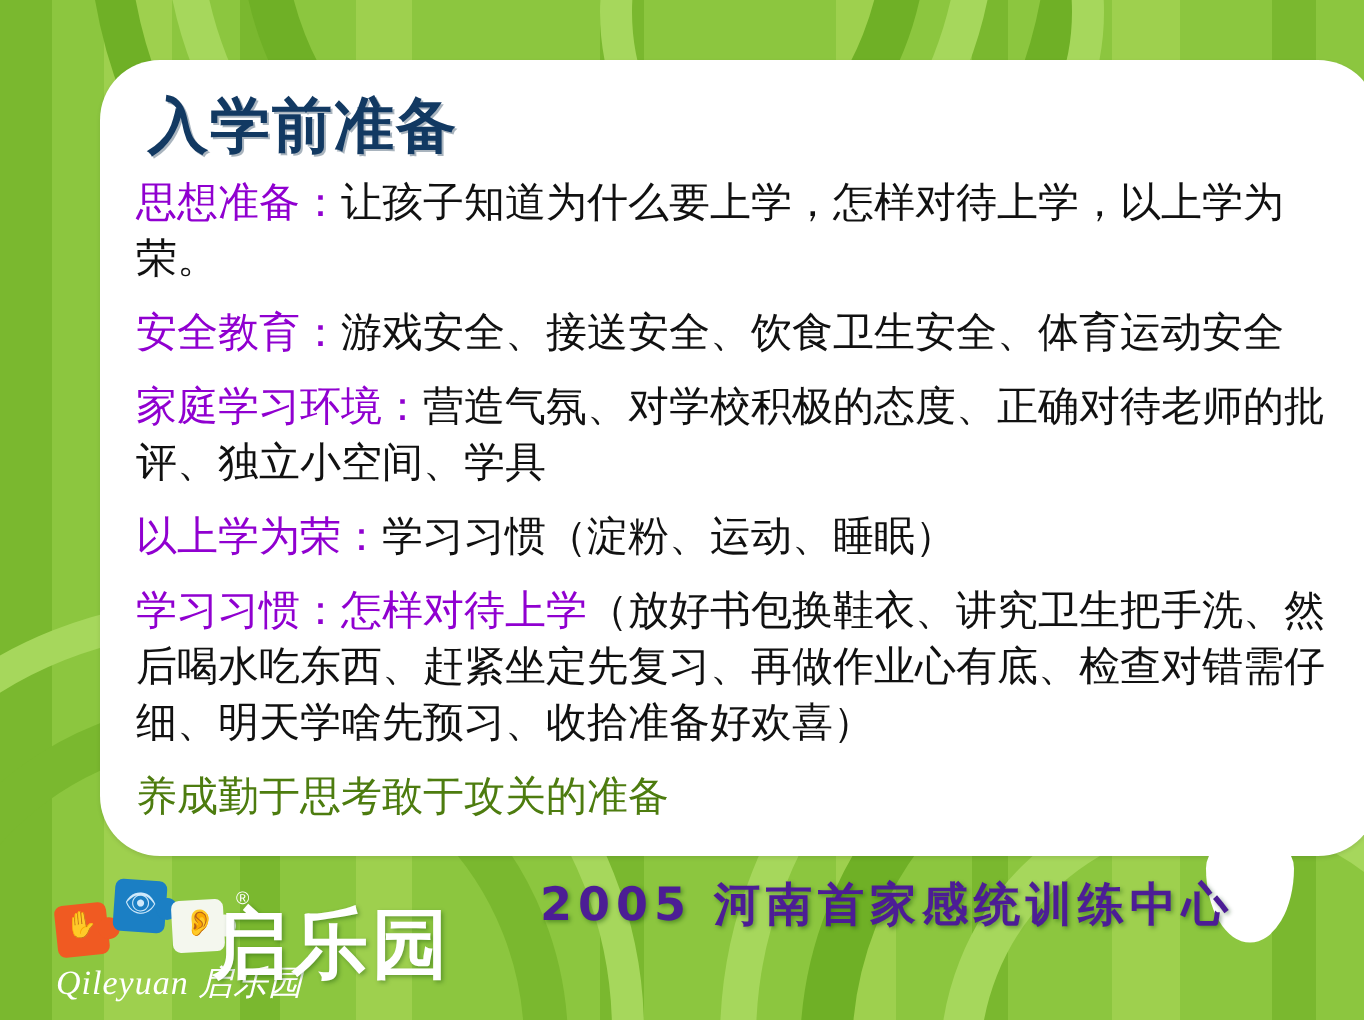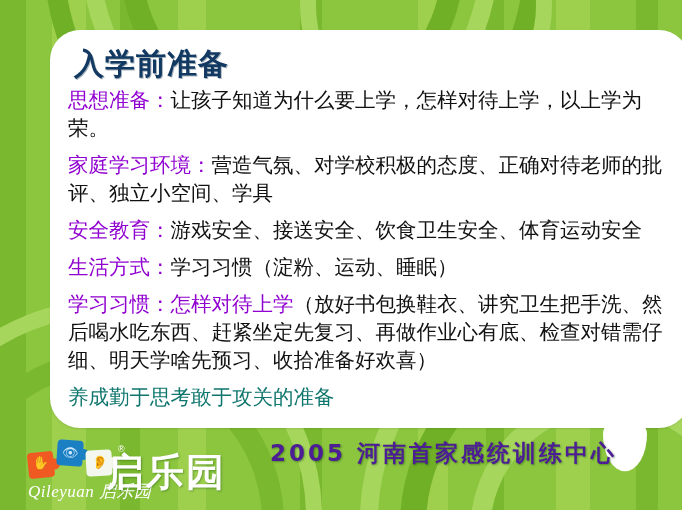--- a/index.html
+++ b/index.html
@@ -41,24 +41,24 @@
   .title{
     color:#123962;
     font-family:"DejaVu Sans","Liberation Sans",sans-serif;
     font-weight:bold;font-size:30px;line-height:36px;
     letter-spacing:1px;margin:4px 0 6px 6px;
     text-shadow:1px 1px 0 rgba(10,40,70,.35);
   }
   .para{
     font-size:20.5px;line-height:28px;color:#111111;
     margin:0 0 9px 0;text-align:left;
-    font-family:Liberation Mono, monospace;
+    font-family:Liberation Sans, sans-serif;
   }
   .lbl{color:#9000d0;font-weight:normal;}
-  .para.last{color:#0f766e;margin-bottom:0;}
+  .para.last{color:#4d7c0f;margin-bottom:0;}
 
   
   .banner{position:absolute;left:0;right:0;bottom:0;height:84px;z-index:7;}
   .banner-inner{position:relative;width:682px;height:84px;}
 
   .logo{position:absolute;left:24px;top:8px;width:150px;height:68px;}
   .pz{position:absolute;width:26px;height:26px;border-radius:4px;}
   .pz:before{content:"";position:absolute;right:-6px;top:8px;width:11px;height:11px;border-radius:50%;background:inherit;}
   .pz-orange{left:4px;top:18px;background:#f05a22;transform:rotate(-6deg);}
   .pz-blue{left:33px;top:6px;background:#1b7fc4;transform:rotate(4deg);}
@@ -117,29 +117,29 @@
 
   <div class="card">
     <div class="card-inner">
       <div class="title">入学前准备</div>
 
       <p class="para">
         <span class="lbl">思想准备：</span><span>让孩子知道为什么要上学，怎样对待上学，以上学为荣。</span>
       </p>
 
       <p class="para">
+        <span class="lbl">安全教育：</span><span>游戏安全、接送安全、饮食卫生安全、体育运动安全</span>
+      </p>
+
+      <p class="para">
         <span class="lbl">家庭学习环境：</span><span>营造气氛、对学校积极的态度、正确对待老师的批评、独立小空间、学具</span>
       </p>
 
       <p class="para">
-        <span class="lbl">安全教育：</span><span>游戏安全、接送安全、饮食卫生安全、体育运动安全</span>
-      </p>
-
-      <p class="para">
-        <span class="lbl">生活方式：</span><span>学习习惯（淀粉、运动、睡眠）</span>
+        <span class="lbl">以上学为荣：</span><span>学习习惯（淀粉、运动、睡眠）</span>
       </p>
 
       <p class="para">
         <span class="lbl">学习习惯：怎样对待上学</span><span>（放好书包换鞋衣、讲究卫生把手洗、然后喝水吃东西、赶紧坐定先复习、再做作业心有底、检查对错需仔细、明天学啥先预习、收拾准备好欢喜）</span>
       </p>
 
       <p class="para last">养成勤于思考敢于攻关的准备</p>
     </div>
   </div>
 

